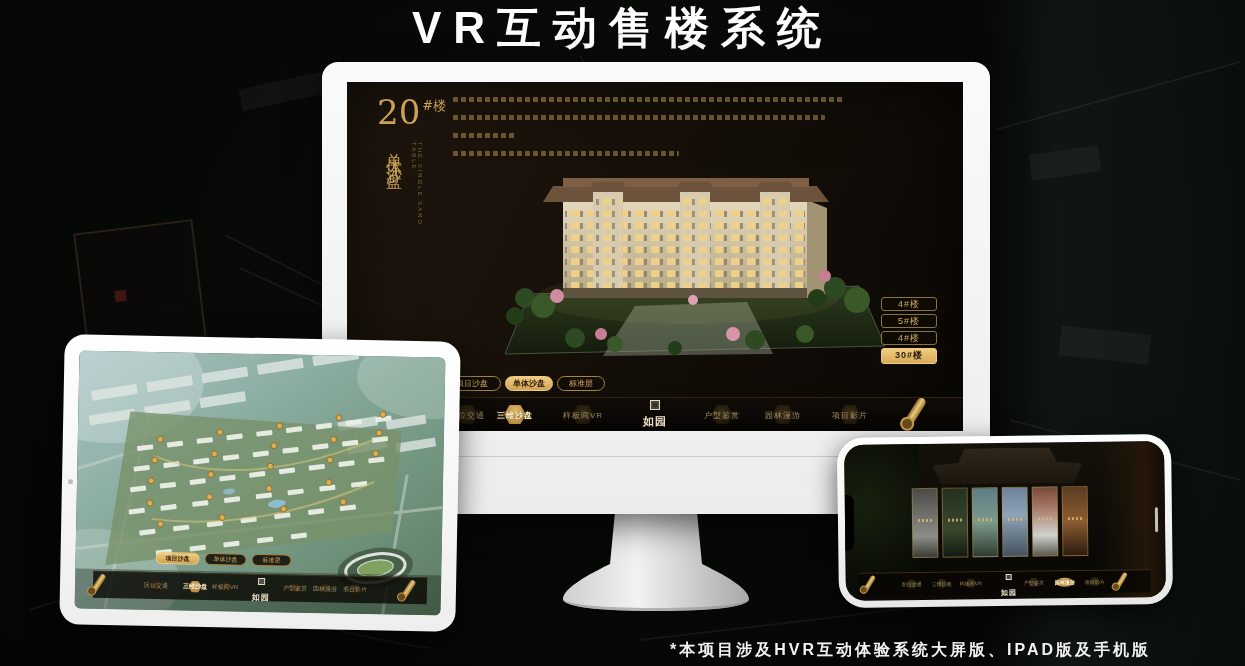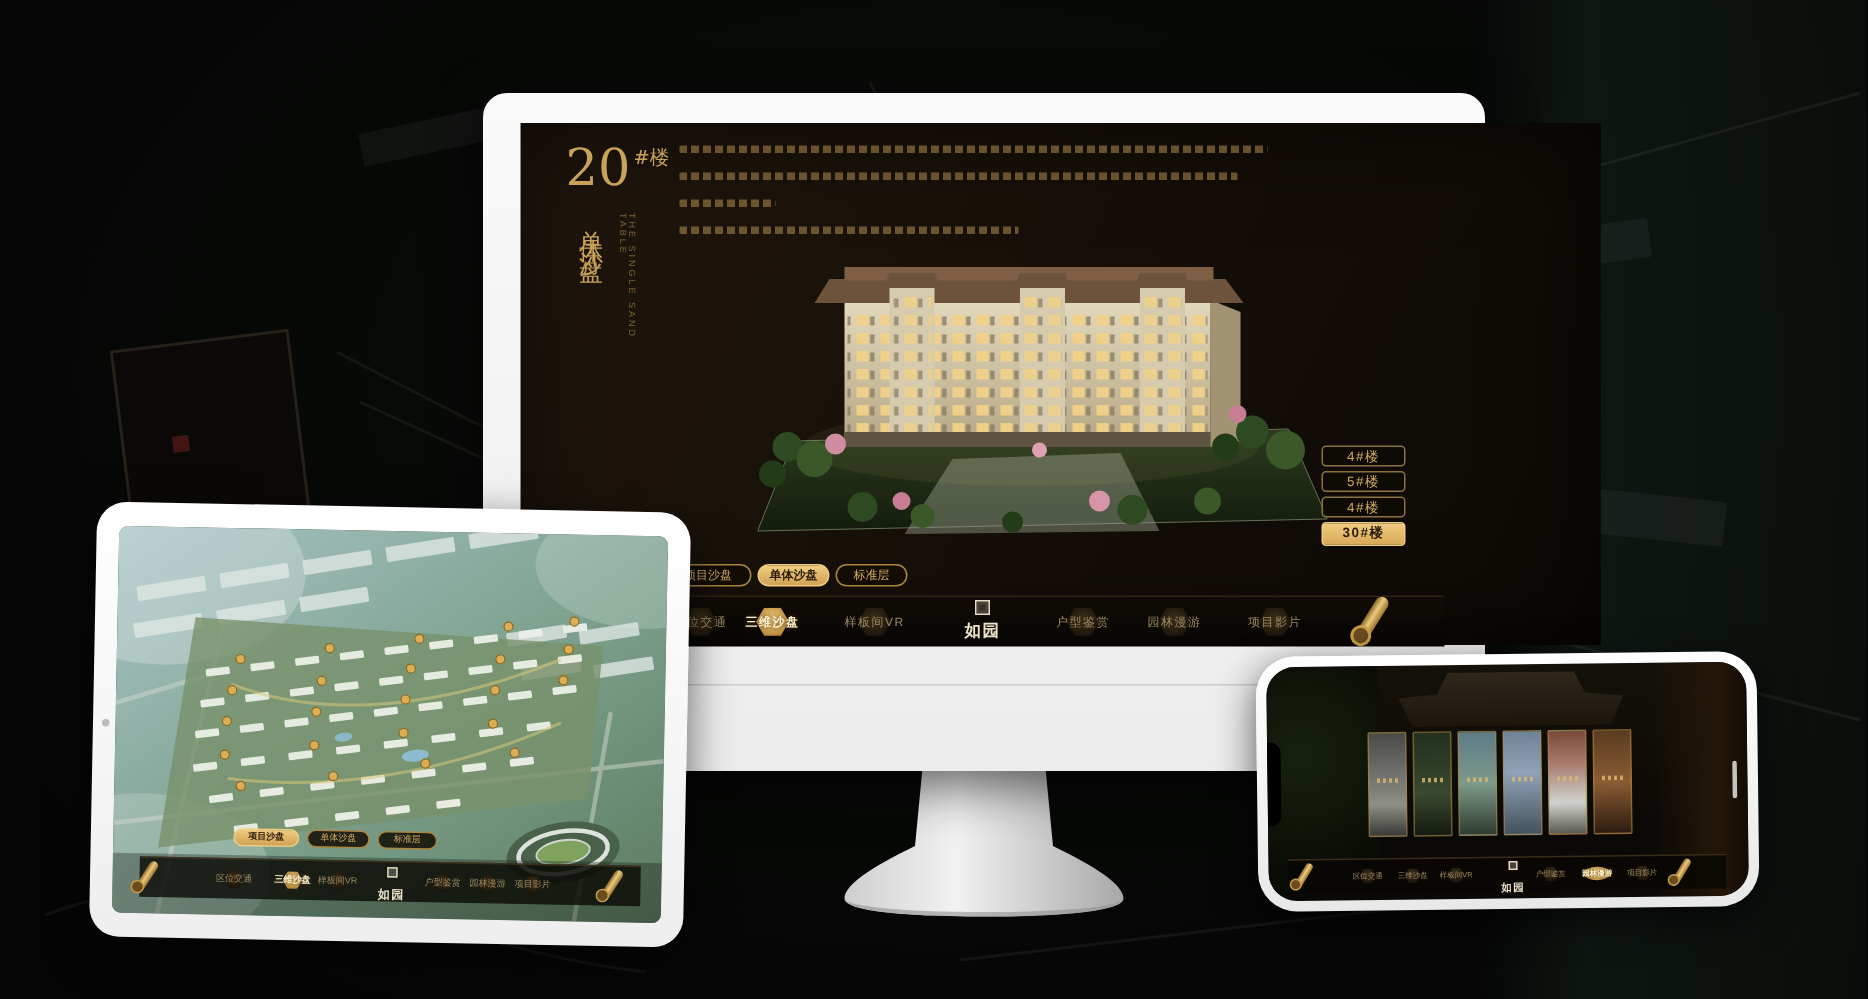--- a/index.html
+++ b/index.html
@@ -45,21 +45,21 @@
     border:2px solid #c89c4c;background:#6a4c1c;}
   .scroll.small{width:6px;height:22px;}
   .scroll.small::after{width:7px;height:7px;border-width:1.5px;}
   .scroll.tiny{width:5px;height:18px;}
   .scroll.tiny::after{width:6px;height:6px;border-width:1px;}
 
   
   .monitor-frame{left:322px;top:62px;width:668px;height:452px;background:linear-gradient(#fafafa,#ececec);
     border-radius:16px;box-shadow:0 10px 34px rgba(0,0,0,.6);z-index:2;}
   .monitor-chin-line{position:absolute;left:4px;top:394px;width:660px;height:1px;background:rgba(140,140,140,.35);}
-  .monitor-screen{position:absolute;left:25px;top:20px;width:720px;height:348px;
+  .monitor-screen{position:absolute;left:25px;top:20px;width:616px;height:348px;
     background:linear-gradient(115deg,#20170e 0%,#140e08 55%,#0c0905 100%);
     box-shadow:inset 0 0 70px rgba(0,0,0,.65);}
   .m-heading{left:30px;top:12px;font-family:"DejaVu Serif", serif;color:#c9a258;}
   .m-heading .num{font-size:34px;line-height:36px;}
   .m-heading .suffix{font-size:13px;vertical-align:14px;margin-left:2px;}
   .m-subtitle{left:36px;top:58px;writing-mode:vertical-rl;text-orientation:upright;height:120px;
     font-family:"DejaVu Serif", serif;font-size:16px;letter-spacing:7px;color:#c9a258;}
   .m-subtitle-en{left:64px;top:60px;writing-mode:vertical-rl;height:100px;font-size:6px;
     letter-spacing:2px;color:rgba(201,162,88,.55);}
   .m-desc{left:106px;top:15px;width:394px;}
@@ -134,20 +134,21 @@
         <path d="M240,268 L445,362"></path>
       <path d="M545,62 L615,210"></path>
         <path d="M580,55 L645,195"></path>
       <path d="M30,610 C180,555 280,630 430,648"></path>
       <path d="M995,130 L1240,62"></path>
         <path d="M1010,420 L1240,480"></path>
       <path d="M640,640 L980,600"></path>
     </g>
   </svg>
 
+  <div class="abs title">VR互动售楼系统</div>
 
   <div class="abs monitor-frame">
     <div class="monitor-chin-line"></div>
     <div class="monitor-screen">
 
       <div class="abs m-heading">
         <span class="num">20</span><span class="suffix">#楼</span>
       </div>
       <div class="abs m-subtitle">单体沙盘</div>
       <div class="abs m-subtitle-en">THE SINGLE SAND TABLE</div>
@@ -492,13 +493,14 @@
           </div>
           <span class="scroll tiny" style="left:260px;top:1px;"></span>
         </div>
 
         <div class="p-notch"></div>
         <div class="p-indicator"></div>
       </div>
     </div>
   </div>
 
+  <div class="abs footnote">*本项目涉及HVR互动体验系统大屏版、IPAD版及手机版</div>
 </div>
 
 </body></html>

